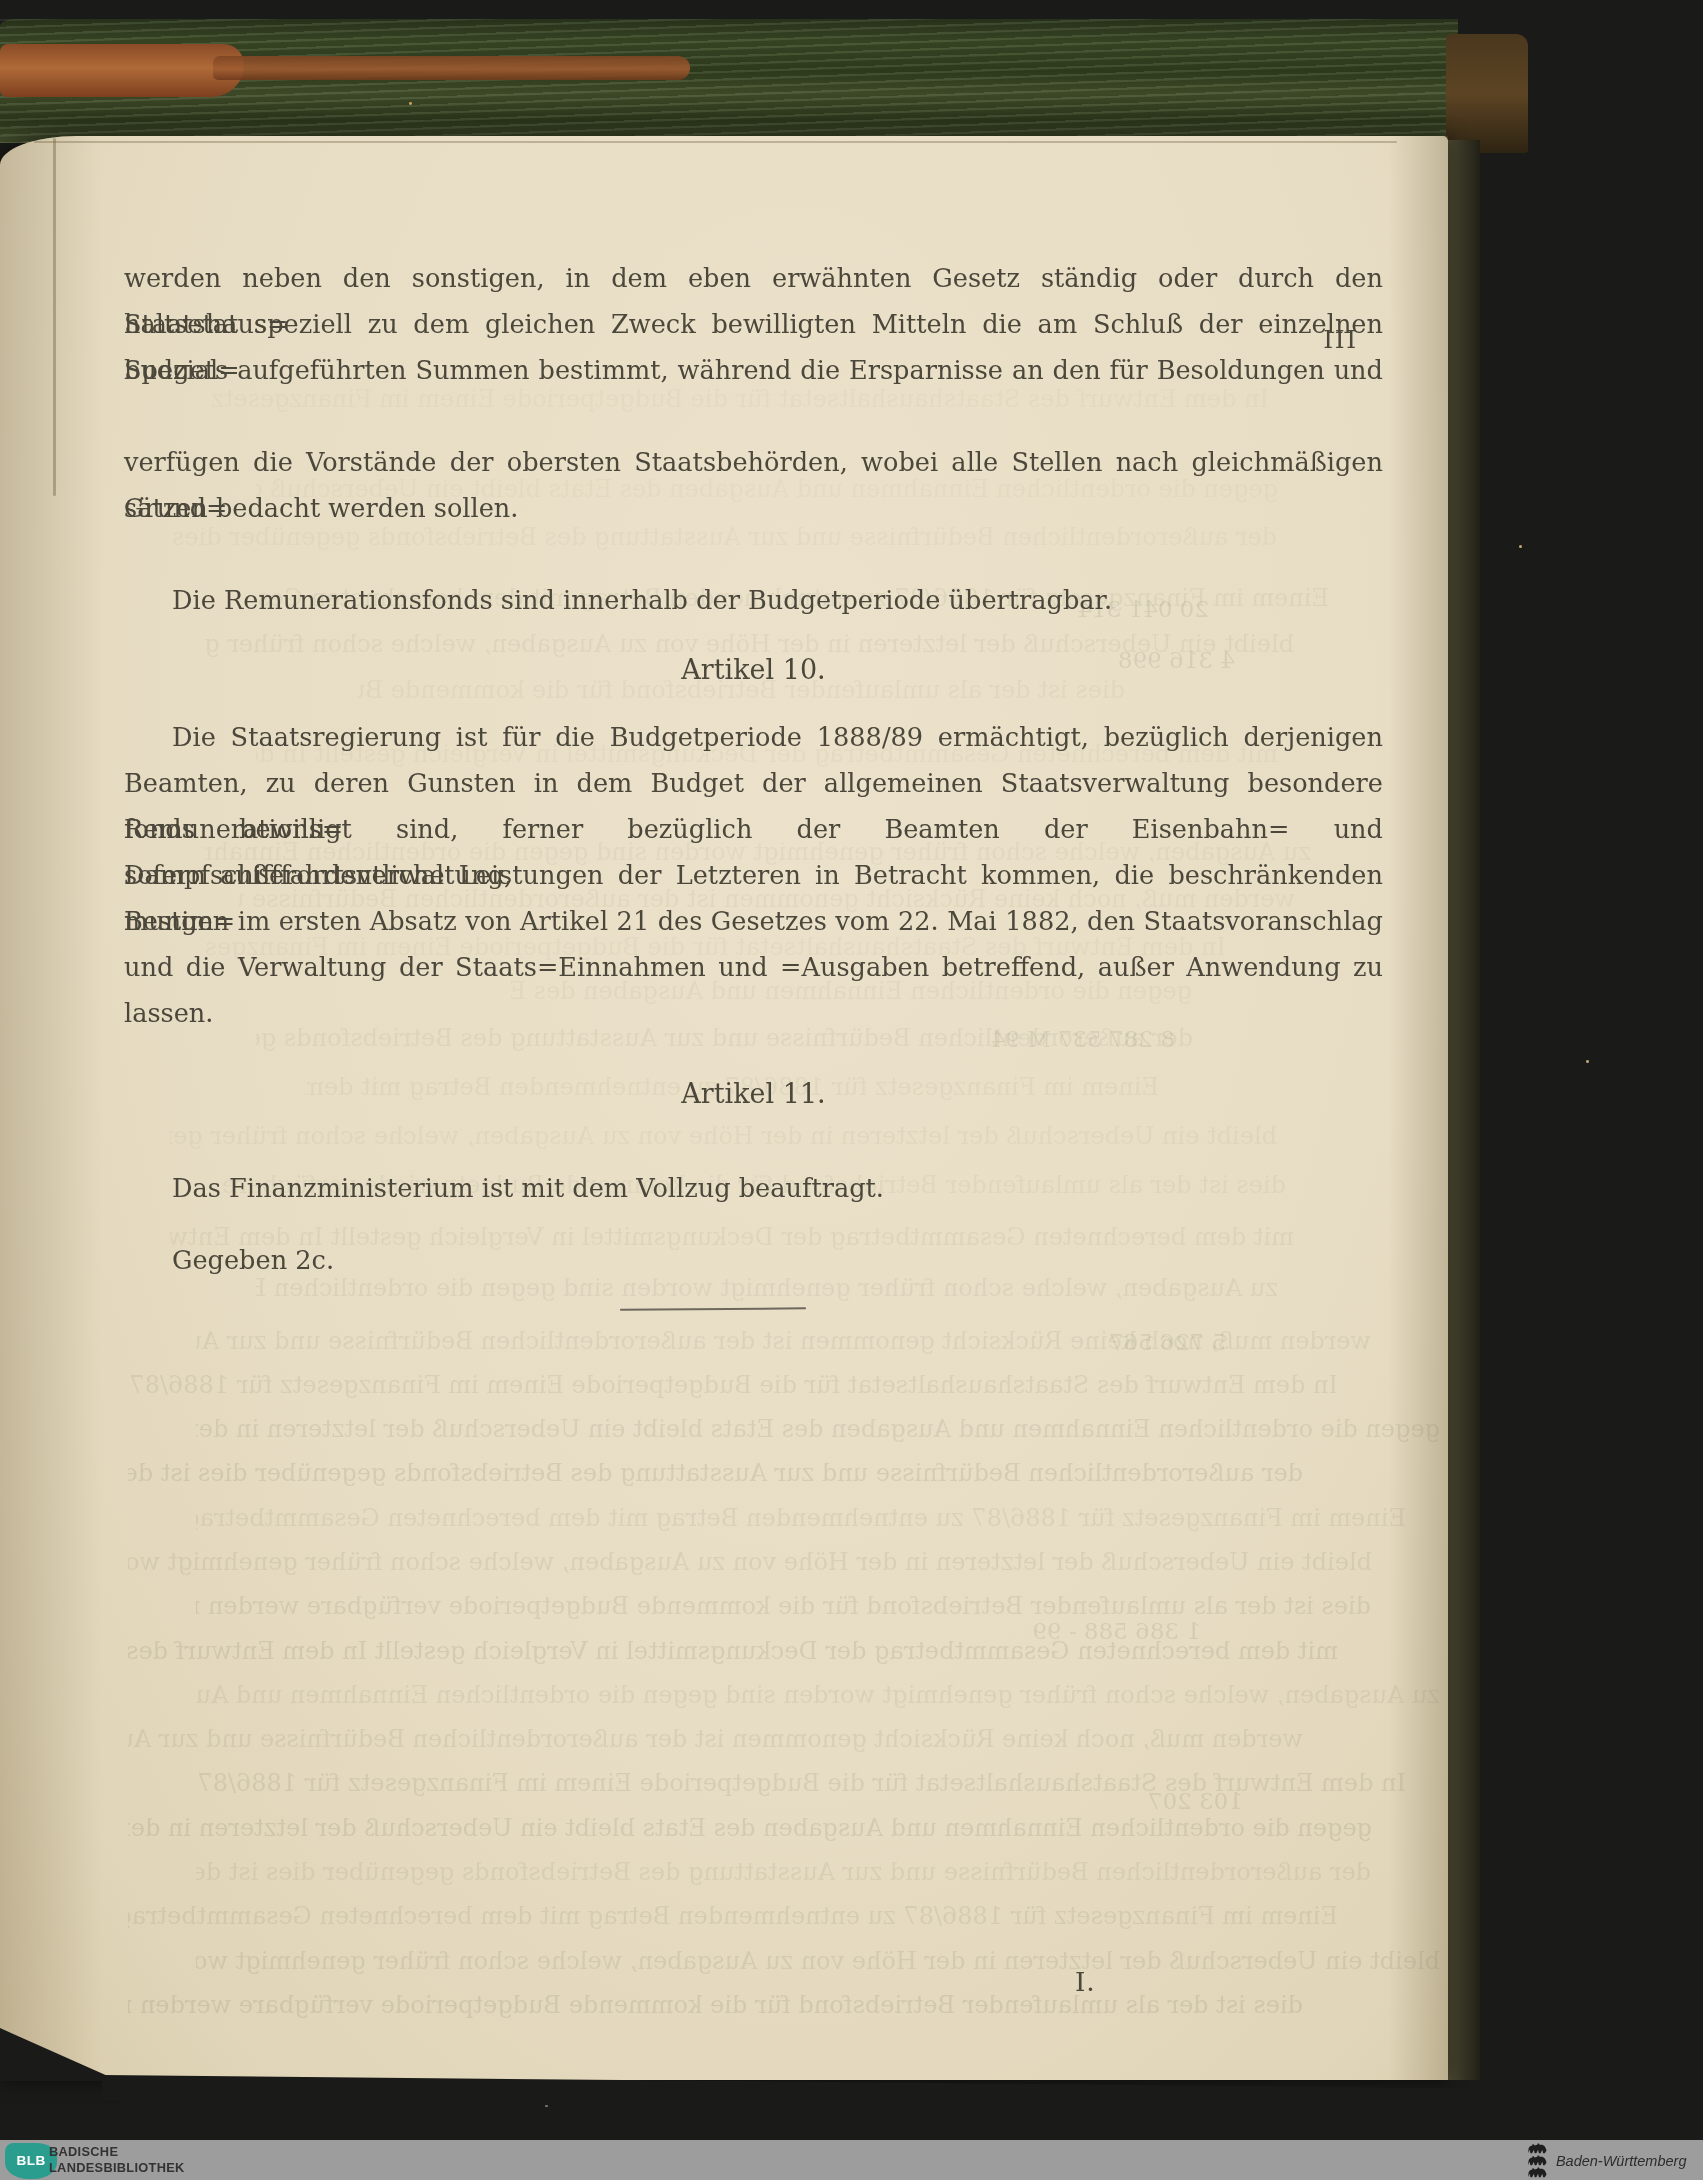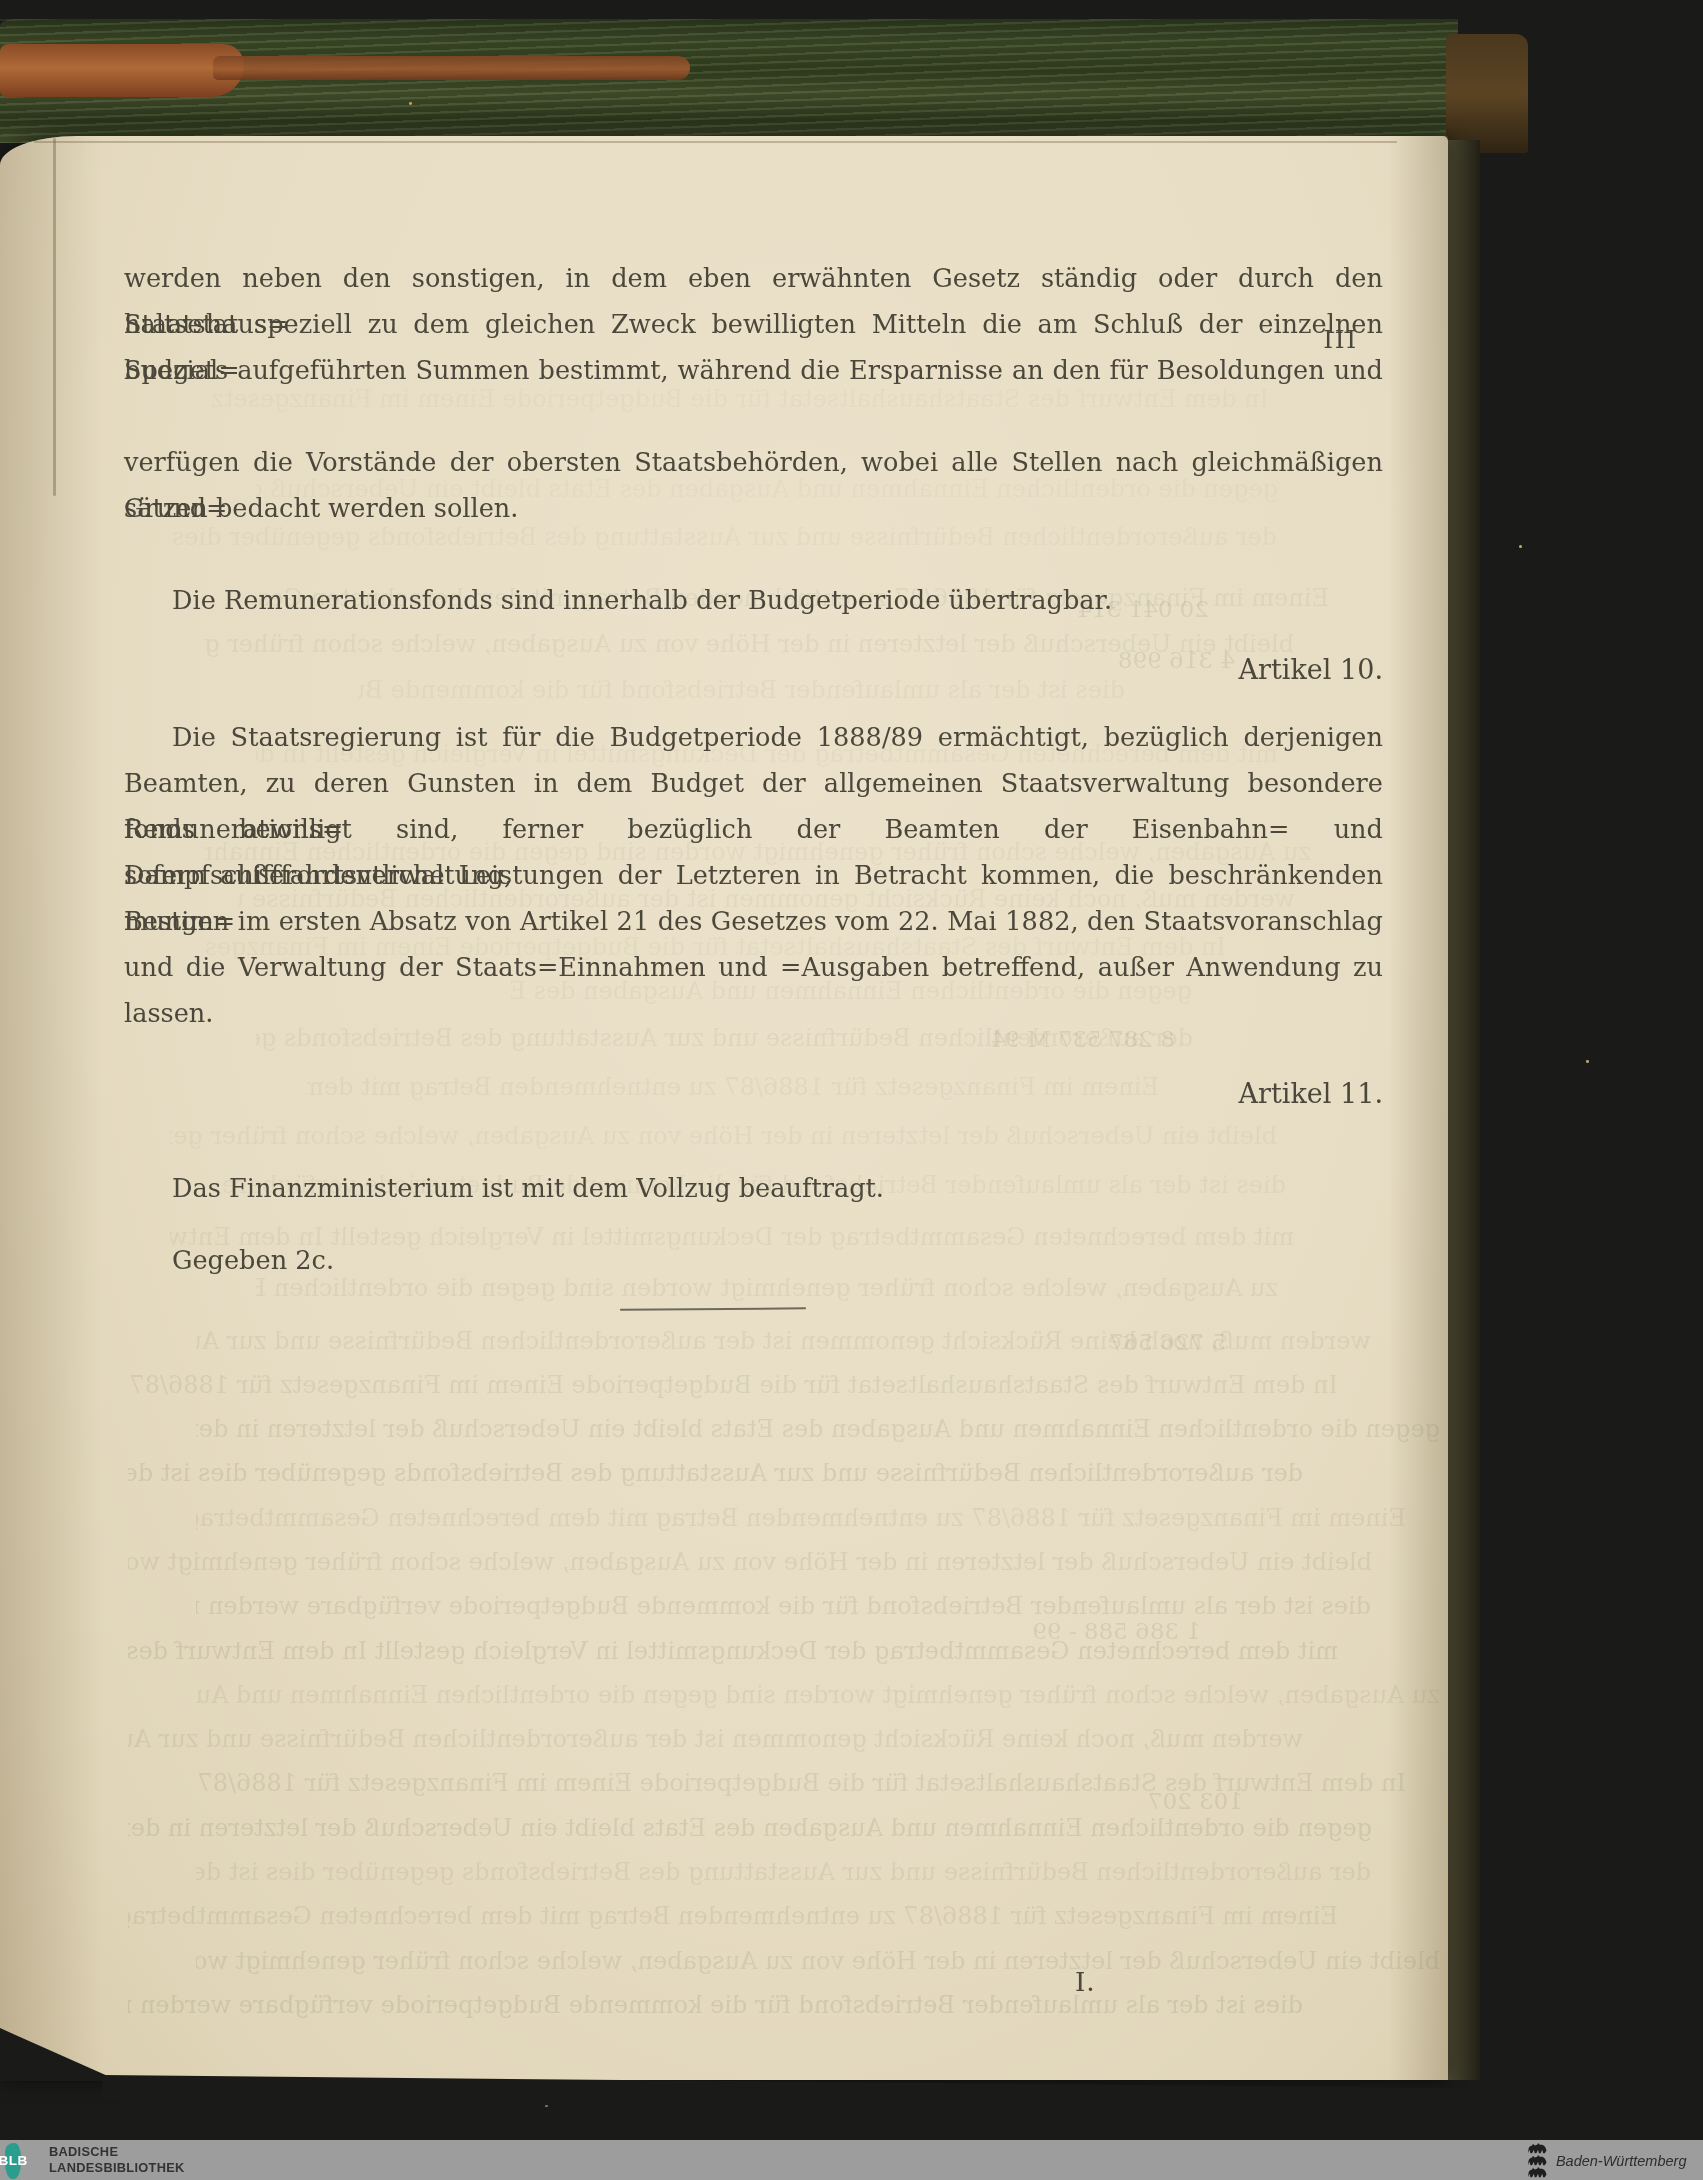--- a/index.html
+++ b/index.html
@@ -83,21 +83,21 @@
   .textcol{position:absolute;left:124px;width:1259px;}
   .para{position:absolute;left:0;width:100%;}
   .tl{
     font-size:25.6px;line-height:46px;white-space:nowrap;
     text-align:justify;text-align-last:justify;text-justify:inter-word;
     white-space:normal;height:46px;overflow:visible;
   }
   .tl.lastline{text-align-last:left;}
   .tl.indent{padding-left:48px;}
   .heading{
-    position:absolute;left:0;width:100%;text-align:right;
+    position:absolute;left:0;width:100%;text-align:center;
     font-size:27px;line-height:46px;
   }
   .rule{
     position:absolute;left:620px;top:1308px;width:186px;height:1.7px;
     background:#6e695c;transform:rotate(-.4deg);border-radius:0.9px;
   }
   .signature{
     position:absolute;left:1075px;top:1964px;font-size:26.4px;letter-spacing:0.9px;
   }
   
@@ -110,21 +110,21 @@
     position:absolute;font-size:23px;white-space:nowrap;transform:scaleX(-1);
     filter:blur(0.5px);color:#667052;
   }
   
   .footer{
     position:absolute;left:0;top:2140px;width:1704px;height:41px;
     background:#9d9d9d;display:flex;align-items:center;
     font-family:"Liberation Sans", sans-serif;
   }
   .blb-badge{
-    position:absolute;left:5.1px;top:2.6px;width:16px;height:36px;
+    position:absolute;left:5.1px;top:2.6px;width:52px;height:36px;
     background:#2b9d8e;border-radius:8.5px 40% 45% 45%;
     display:flex;align-items:center;justify-content:center;
     color:#fff;font-weight:bold;font-size:13.6px;letter-spacing:0.4px;
   }
   .blb-text{
     position:absolute;left:49px;top:4.3px;color:#333;font-weight:bold;
     font-size:12.8px;line-height:16px;letter-spacing:0.3px;
   }
   .bw-group{position:absolute;left:1527px;top:0;height:41px;display:flex;align-items:center;}
   .lions{display:flex;flex-direction:column;gap:0.9px;margin-right:8.5px;}

